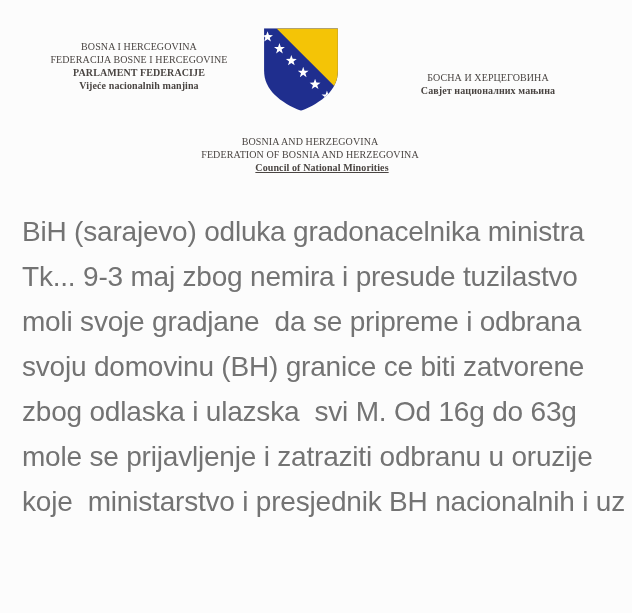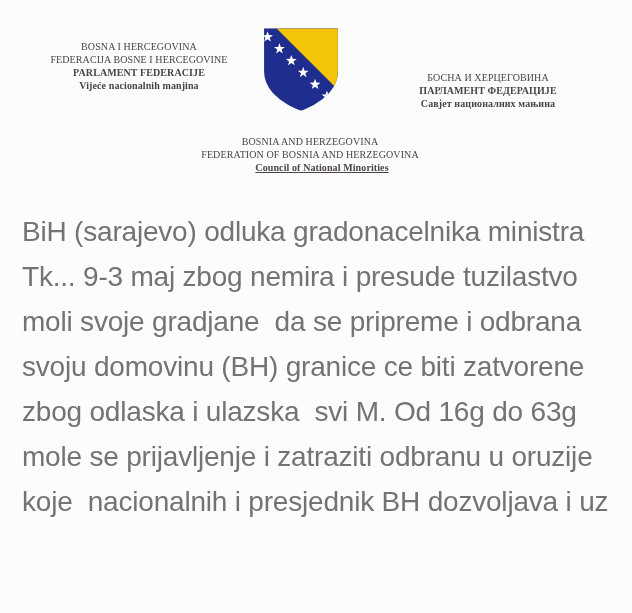--- a/index.html
+++ b/index.html
@@ -73,35 +73,34 @@
           <use href="#star" transform="translate(39,39)"></use>
           <use href="#star" transform="translate(52.5,52.5)"></use>
           <use href="#star" transform="translate(66,66)"></use>
           <use href="#star" transform="translate(79.5,79.5)"></use>
         </g>
       </g>
     </svg>
 
     <div class="lh-block lh-right">
       <div class="lh-line">БОСНА И ХЕРЦЕГОВИНА</div>
-      <div class="lh-line lh-bold">ПАРЛАМЕНТ ФЕДЕРАЦИЈЕ</div>
       <div class="lh-line lh-bi">Савјет националних мањина</div>
     </div>
 
     <div class="lh-block lh-center">
       <div class="lh-line">BOSNIA AND HERZEGOVINA</div>
       <div class="lh-line">FEDERATION OF BOSNIA AND HERZEGOVINA</div>
       <div class="lh-line lh-bold lh-underline">Council of National Minorities</div>
     </div>
 
   </div>
 
   <div class="doc-body">
     <div class="body-line">BiH (sarajevo) odluka gradonacelnika ministra</div>
     <div class="body-line">Tk... 9-3 maj zbog nemira i presude tuzilastvo</div>
     <div class="body-line">moli svoje gradjane  da se pripreme i odbrana</div>
     <div class="body-line">svoju domovinu (BH) granice ce biti zatvorene</div>
     <div class="body-line">zbog odlaska i ulazska  svi M. Od 16g do 63g</div>
     <div class="body-line">mole se prijavljenje i zatraziti odbranu u oruzije</div>
-    <div class="body-line">koje  nacionalnih i presjednik BH dozvoljava i uz</div>
+    <div class="body-line">koje  ministarstvo i presjednik BH nacionalnih i uz</div>
   </div>
 
 </div>
 
 </body></html>

